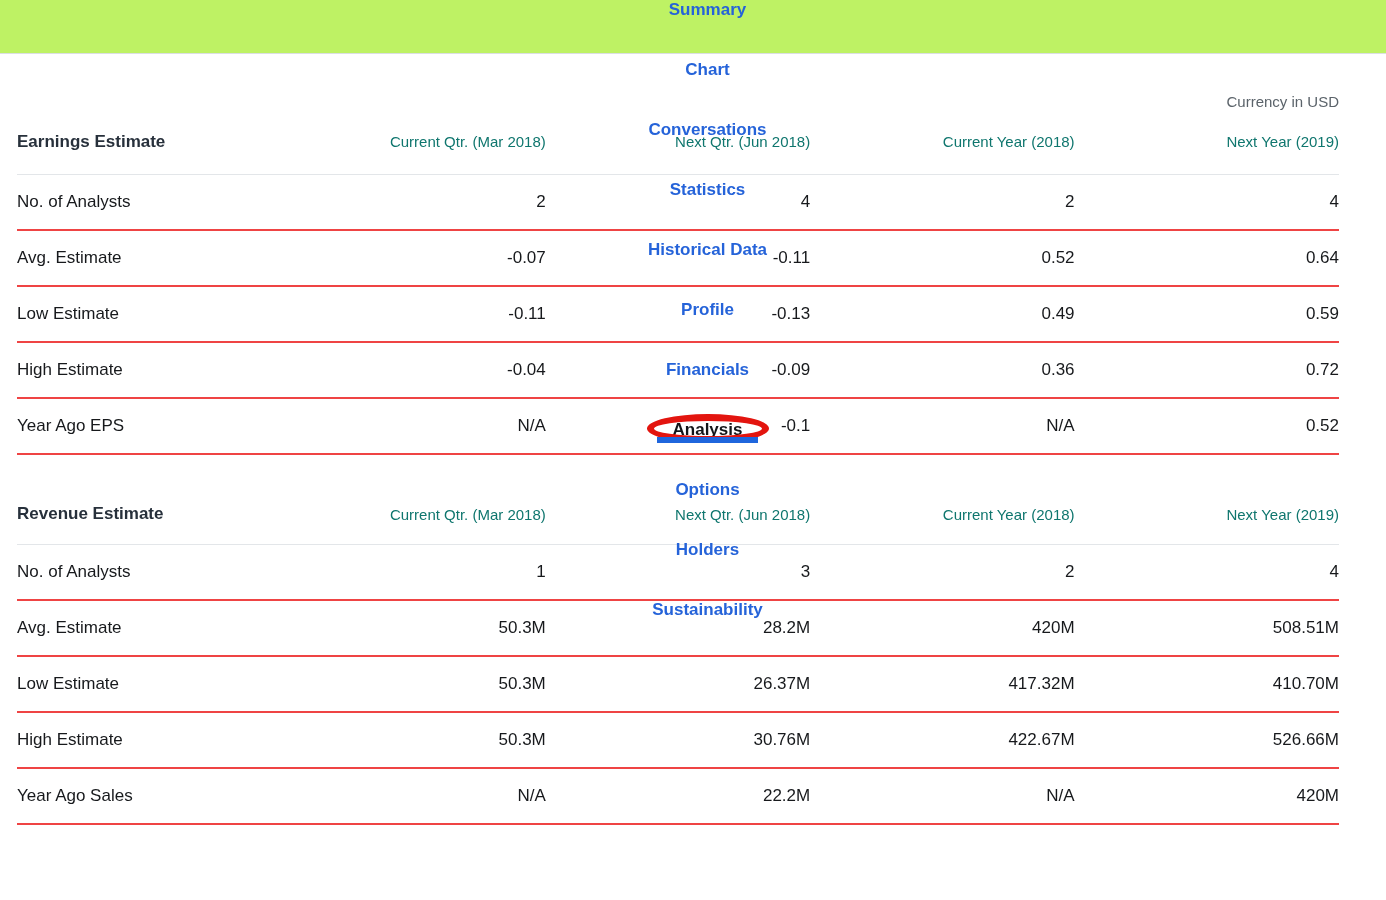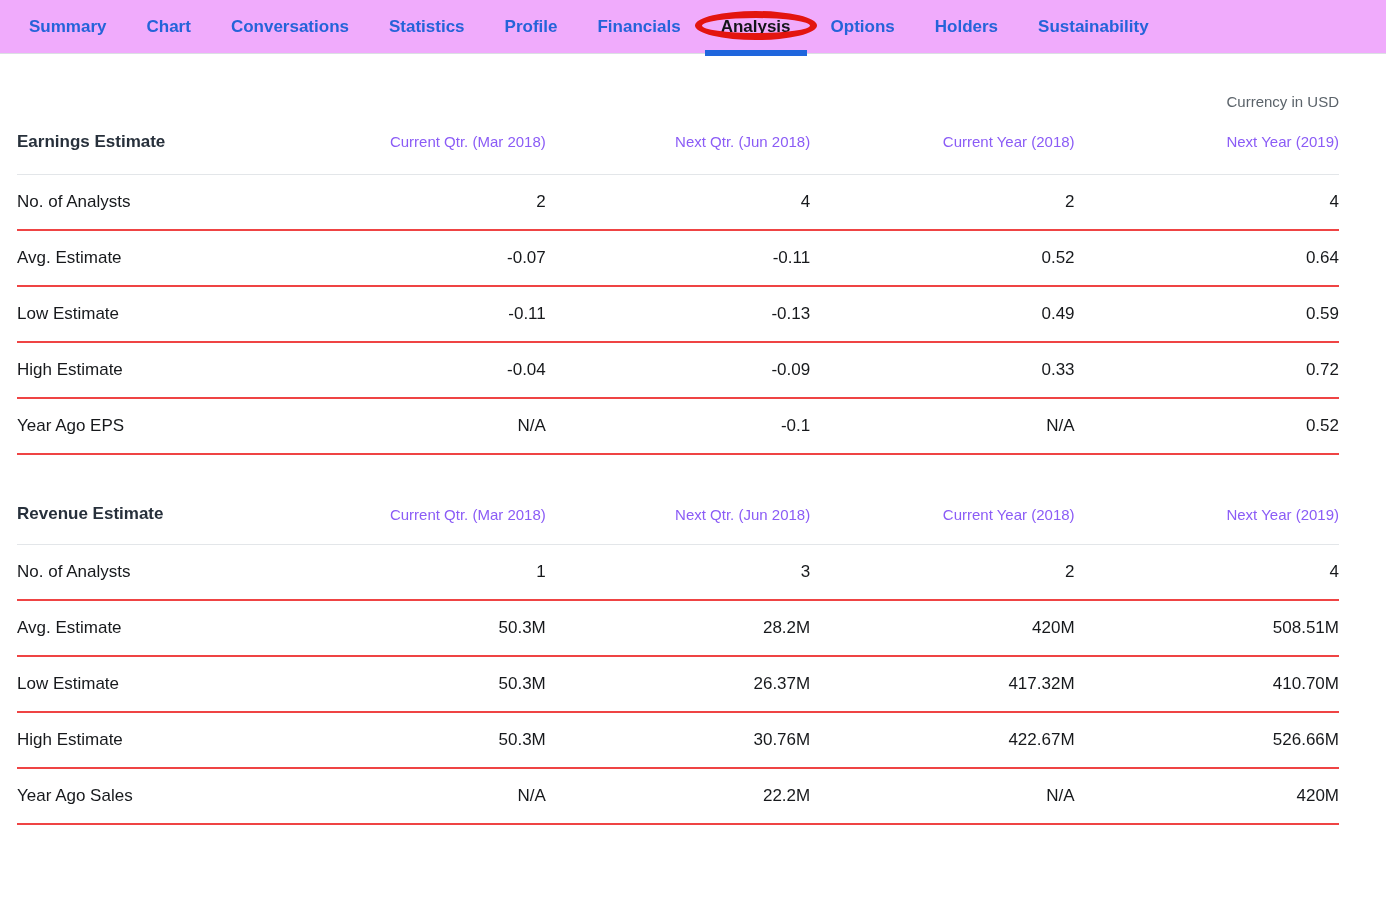--- a/index.html
+++ b/index.html
@@ -13,21 +13,22 @@
 
   
   .tabbar {
     height: 54px;
     border-bottom: 1px solid #dbdfe3;
     display: flex;
     align-items: center;
     padding-left: 29px;
     gap: 40px;
     position: relative;
-    background: #f0abfc;
+    background: #bef264;
+    flex-direction: column;
   }
   .tab {
     color: #2563d9;
     font-size: 17px;
     font-weight: 600;
     text-decoration: none;
     cursor: pointer;
     white-space: nowrap;
     height: 53px;
     display: flex;
@@ -67,21 +68,21 @@
     margin: 0 30px 0 17px;
     border-collapse: collapse;
     table-layout: fixed;
   }
   table.est col { width: 20%; }
   table.est thead th {
     height: 64px;
     vertical-align: middle;
     border-bottom: 1px solid #e3e6e9;
     font-weight: 400;
-    color: #8b5cf6;
+    color: #0f766e;
     font-size: 15px;
     text-align: right;
     padding: 0;
   }
   table.est thead th.section-title {
     text-align: left;
     font-weight: 700;
     font-size: 17px;
     color: #27303b;
   }
@@ -99,20 +100,21 @@
   table.est.revenue thead th { height: 59px; }
 </style>
 </head>
 <body>
 
 <nav class="tabbar">
   <a class="tab">Summary</a>
   <a class="tab">Chart</a>
   <a class="tab">Conversations</a>
   <a class="tab">Statistics</a>
+  <a class="tab">Historical Data</a>
   <a class="tab">Profile</a>
   <a class="tab">Financials</a>
   <a class="tab active">
     <span>Analysis</span>
     <span class="circle-annotation"></span>
     <span class="active-underline"></span>
   </a>
   <a class="tab">Options</a>
   <a class="tab">Holders</a>
   <a class="tab">Sustainability</a>
@@ -156,21 +158,21 @@
       <td class="lbl">Low Estimate</td>
       <td>-0.11</td>
       <td>-0.13</td>
       <td>0.49</td>
       <td>0.59</td>
     </tr>
     <tr>
       <td class="lbl">High Estimate</td>
       <td>-0.04</td>
       <td>-0.09</td>
-      <td>0.33</td>
+      <td>0.36</td>
       <td>0.72</td>
     </tr>
     <tr>
       <td class="lbl">Year Ago EPS</td>
       <td>N/A</td>
       <td>-0.1</td>
       <td>N/A</td>
       <td>0.52</td>
     </tr>
   </tbody>

